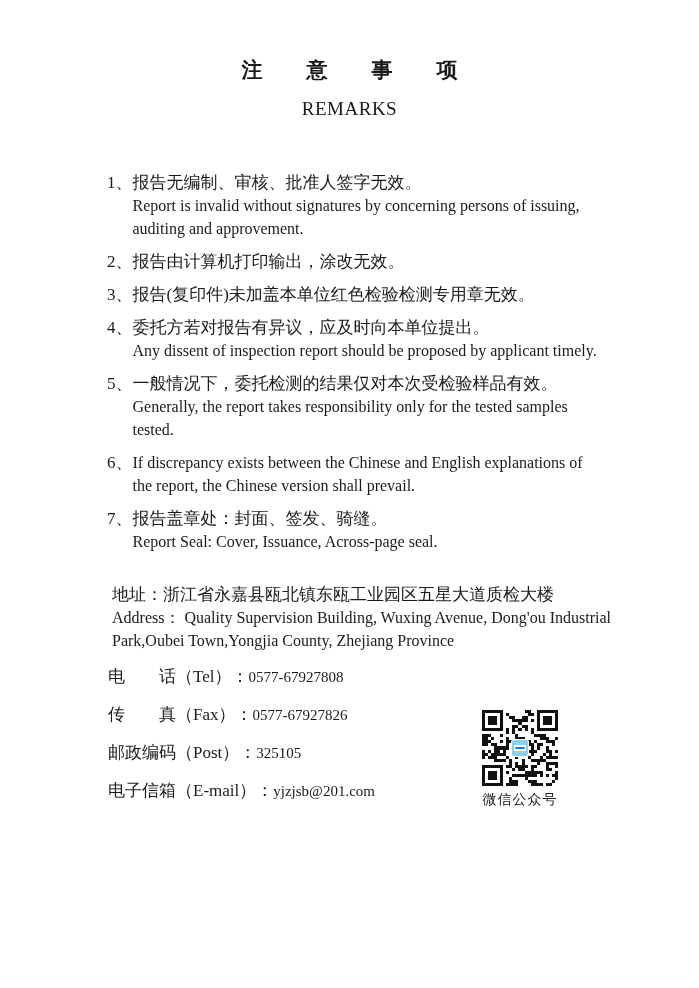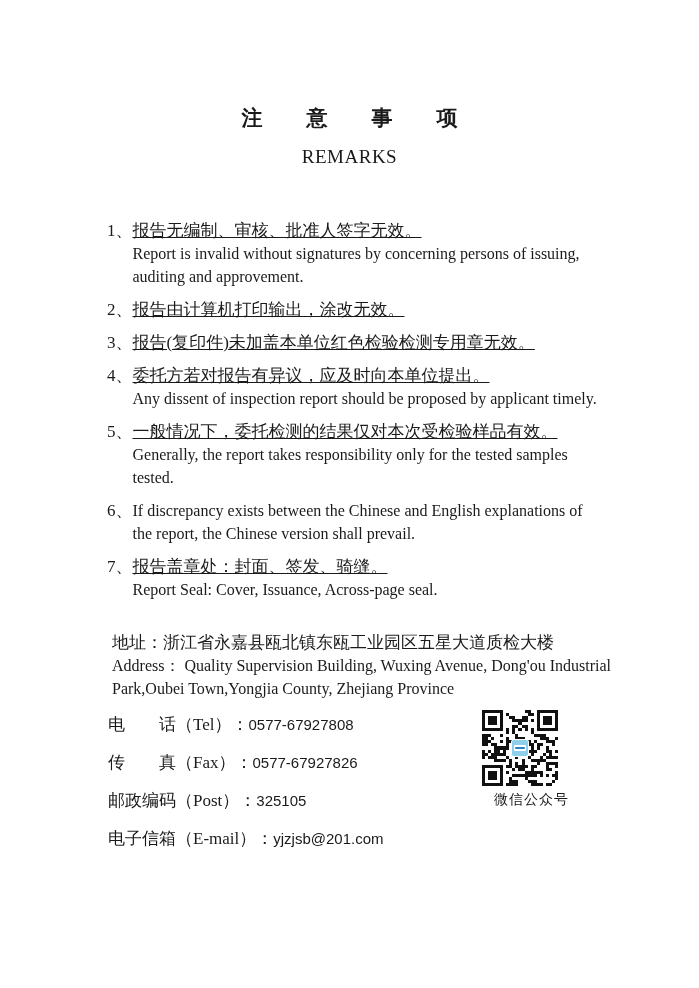--- a/index.html
+++ b/index.html
@@ -14,21 +14,20 @@
   }
   .title-cn{
     padding-top:56px;
     text-align:center;
     font-size:21px;
     font-weight:bold;
     letter-spacing:44px;
     text-indent:44px;
     line-height:28px;
     white-space:nowrap;
-    margin-top:48px;
   }
   .title-en{
     text-align:center;
     font-size:19px;
     font-weight:normal;
     letter-spacing:0.5px;
     margin-top:13px;
     line-height:24px;
   }
   .remarks{
@@ -36,40 +35,40 @@
     width:492px;
   }
   .remark-item{
     display:flex;
     margin-bottom:10px;
     font-size:17px;
     line-height:23px;
   }
   .remark-num{flex:0 0 21px;}
   .remark-txt{flex:1;}
-  .remark-cn{display:block;text-decoration:underline;}
+  .remark-cn{display:block;}
   .remark-en{display:block;font-size:16px;}
   .address{
     margin:30px 0 0 112px;
     width:540px;
     font-size:17px;
     line-height:23px;
   }
   .address-en{font-size:16px;}
   .contacts{
     margin:14px 0 0 108px;
     font-size:17px;
   }
   .contact-row{
     line-height:22px;
     margin-bottom:16px;
     white-space:nowrap;
   }
   .contact-value{
-    font-family:Liberation Sans, sans-serif;
+    font-family:Liberation Serif, serif;
     font-size:15px;
   }
   .qr-block{
     position:absolute;
     left:482px;top:710px;
     width:76px;
     text-align:center;
   }
   .qr{
     position:relative;
@@ -93,21 +92,20 @@
   .qr-logo::after{
     content:"";position:absolute;
     left:3px;top:7px;width:10px;height:2px;
     background:#2a7fc9;border-radius:1px;
   }
   .qr-caption{
     margin-top:5px;
     font-size:14px;
     letter-spacing:1px;
     white-space:nowrap;
-    margin-left:12px;
   }
 </style>
 </head>
 <body>
 
 <div class="page">
 
   <div class="title-cn">注意事项</div>
   <div class="title-en">REMARKS</div>
 

